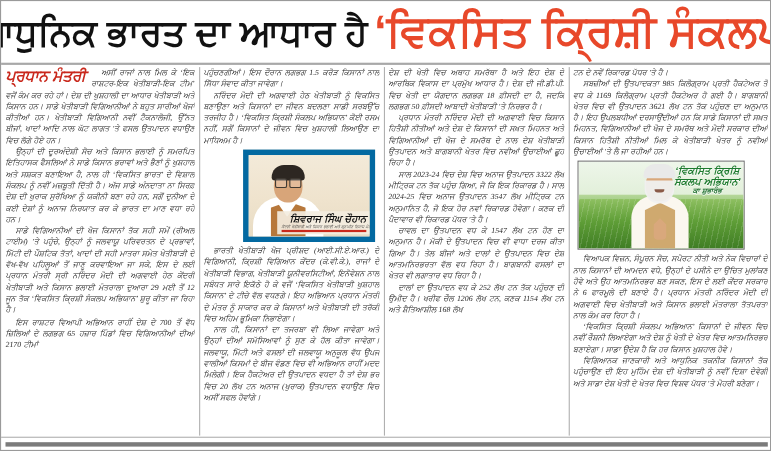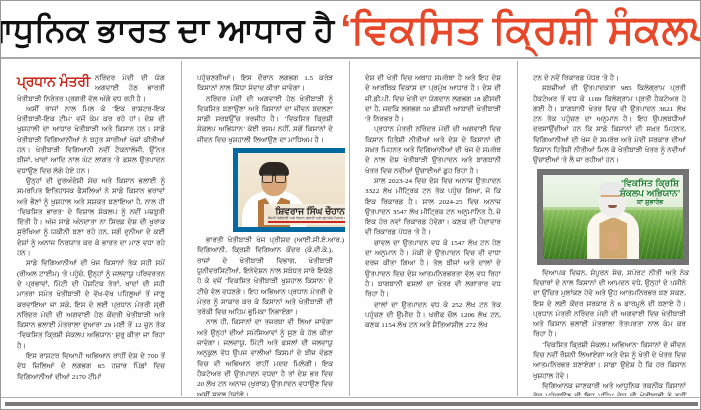--- a/index.html
+++ b/index.html
@@ -84,23 +84,24 @@
   .vr-3{ left:516px; }
 
   .body-text{
     font-family:"Liberation Serif", serif;
     font-size:7.1px;
     line-height:10.3px;
     color:#1d1d1d;
     text-align:justify;
     text-justify:inter-word;
     word-spacing:0.3px;
-    margin:12px;
+    margin:0;
     padding:0;
     hyphens:none;
+    font-style:italic;
   }
   .body-text p{ margin:0 0 0 0; text-indent:9px; }
   .body-text p.noind{ text-indent:0; }
 
   
   .droplabel{
     float:left;
     margin:1px 5px 1px 0;
     color:#c9281c;
     font-family:"Liberation Sans", sans-serif;
@@ -204,24 +205,24 @@
     margin-top:1px;
     height:2px;
     background:#c9281c;
   }
 
   
   .photo2{
     position:relative;
     float:left;
     width:152px;
-    height:96px;
+    height:81px;
     margin:3px 0 3px 4px;
     box-sizing:border-box;
-    border:6px solid #737373;
+    border:1px solid #737373;
     overflow:hidden;
     shape-outside:inset(0);
   }
   .p2-sky{
     position:absolute;left:0;top:0;width:100%;height:46%;
     background:linear-gradient(180deg,#eef6ea 0%,#dfeed6 100%);
   }
   .p2-field{
     position:absolute;left:0;bottom:0;width:100%;height:58%;
     background:linear-gradient(180deg,#8ec061 0%,#5f9e37 45%,#3f7d24 100%);
@@ -329,21 +330,20 @@
   <div class="rule-top"></div>
 
   <div class="cols">
     <div class="vrule vr-1"></div>
     <div class="vrule vr-2"></div>
     <div class="vrule vr-3"></div>
 
     <div class="col col-1">
       <div class="body-text">
         <span class="droplabel">ਪ੍ਰਧਾਨ ਮੰਤਰੀ</span>
-        <p class="noind">ਨਰਿੰਦਰ ਮੋਦੀ ਦੀ ਯੋਗ ਅਗਵਾਈ ਹੇਠ ਭਾਰਤੀ ਖੇਤੀਬਾੜੀ ਨਿਰੰਤਰ ਪ੍ਰਗਤੀ ਵੱਲ ਅੱਗੇ ਵਧ ਰਹੀ ਹੈ।</p>
         <p>ਅਸੀਂ ਰਾਜਾਂ ਨਾਲ ਮਿਲ ਕੇ ‘ਇਕ ਰਾਸ਼ਟਰ-ਇਕ ਖੇਤੀਬਾੜੀ-ਇਕ ਟੀਮ’ ਵਜੋਂ ਕੰਮ ਕਰ ਰਹੇ ਹਾਂ। ਦੇਸ਼ ਦੀ ਖੁਸ਼ਹਾਲੀ ਦਾ ਆਧਾਰ ਖੇਤੀਬਾੜੀ ਅਤੇ ਕਿਸਾਨ ਹਨ। ਸਾਡੇ ਖੇਤੀਬਾੜੀ ਵਿਗਿਆਨੀਆਂ ਨੇ ਬਹੁਤ ਸਾਰੀਆਂ ਖੋਜਾਂ ਕੀਤੀਆਂ ਹਨ। ਖੇਤੀਬਾੜੀ ਵਿਗਿਆਨੀ ਨਵੀਂ ਟੈਕਨਾਲੋਜੀ, ਉੱਨਤ ਬੀਜਾਂ, ਖਾਦਾਂ ਆਦਿ ਨਾਲ ਘੱਟ ਲਾਗਤ 'ਤੇ ਫਸਲ ਉਤਪਾਦਨ ਵਧਾਉਣ ਵਿਚ ਲੱਗੇ ਹੋਏ ਹਨ।</p>
         <p>ਉਨ੍ਹਾਂ ਦੀ ਦੂਰਅੰਦੇਸ਼ੀ ਸੋਚ ਅਤੇ ਕਿਸਾਨ ਭਲਾਈ ਨੂੰ ਸਮਰਪਿਤ ਇਤਿਹਾਸਕ ਫੈਸਲਿਆਂ ਨੇ ਸਾਡੇ ਕਿਸਾਨ ਭਰਾਵਾਂ ਅਤੇ ਭੈਣਾਂ ਨੂੰ ਖੁਸ਼ਹਾਲ ਅਤੇ ਸਸ਼ਕਤ ਬਣਾਇਆ ਹੈ, ਨਾਲ ਹੀ ‘ਵਿਕਸਿਤ ਭਾਰਤ’ ਦੇ ਵਿਸ਼ਾਲ ਸੰਕਲਪ ਨੂੰ ਨਵੀਂ ਮਜ਼ਬੂਤੀ ਦਿੱਤੀ ਹੈ। ਅੱਜ ਸਾਡੇ ਅੰਨਦਾਤਾ ਨਾ ਸਿਰਫ਼ ਦੇਸ਼ ਦੀ ਖੁਰਾਕ ਸੁਰੱਖਿਆ ਨੂੰ ਯਕੀਨੀ ਬਣਾ ਰਹੇ ਹਨ, ਸਗੋਂ ਦੁਨੀਆ ਦੇ ਕਈ ਦੇਸ਼ਾਂ ਨੂੰ ਅਨਾਜ ਨਿਰਯਾਤ ਕਰ ਕੇ ਭਾਰਤ ਦਾ ਮਾਣ ਵਧਾ ਰਹੇ ਹਨ।</p>
         <p>ਸਾਡੇ ਵਿਗਿਆਨੀਆਂ ਦੀ ਖੋਜ ਕਿਸਾਨਾਂ ਤੱਕ ਸਹੀ ਸਮੇਂ (ਰੀਅਲ ਟਾਈਮ) 'ਤੇ ਪਹੁੰਚੇ, ਉਨ੍ਹਾਂ ਨੂੰ ਜਲਵਾਯੂ ਪਰਿਵਰਤਨ ਦੇ ਪ੍ਰਭਾਵਾਂ, ਮਿੱਟੀ ਦੀ ਪੌਸ਼ਟਿਕ ਤੱਤਾਂ, ਖਾਦਾਂ ਦੀ ਸਹੀ ਮਾਤਰਾ ਸਮੇਤ ਖੇਤੀਬਾੜੀ ਦੇ ਵੱਖ-ਵੱਖ ਪਹਿਲੂਆਂ ਤੋਂ ਜਾਣੂ ਕਰਵਾਇਆ ਜਾ ਸਕੇ, ਇਸ ਦੇ ਲਈ ਪ੍ਰਧਾਨ ਮੰਤਰੀ ਸ੍ਰੀ ਨਰਿੰਦਰ ਮੋਦੀ ਦੀ ਅਗਵਾਈ ਹੇਠ ਕੇਂਦਰੀ ਖੇਤੀਬਾੜੀ ਅਤੇ ਕਿਸਾਨ ਭਲਾਈ ਮੰਤਰਾਲਾ ਦੁਆਰਾ 29 ਮਈ ਤੋਂ 12 ਜੂਨ ਤੱਕ ‘ਵਿਕਸਿਤ ਕ੍ਰਿਸ਼ੀ ਸੰਕਲਪ ਅਭਿਯਾਨ’ ਸ਼ੁਰੂ ਕੀਤਾ ਜਾ ਰਿਹਾ ਹੈ।</p>
         <p>ਇਸ ਰਾਸ਼ਟਰ ਵਿਆਪੀ ਅਭਿਆਨ ਰਾਹੀਂ ਦੇਸ਼ ਦੇ 700 ਤੋਂ ਵੱਧ ਜ਼ਿਲਿਆਂ ਦੇ ਲਗਭਗ 65 ਹਜ਼ਾਰ ਪਿੰਡਾਂ ਵਿਚ ਵਿਗਿਆਨੀਆਂ ਦੀਆਂ 2170 ਟੀਮਾਂ</p>
       </div>
     </div>
 
     <div class="col col-2">
       <div class="body-text">
         <p class="noind">ਪਹੁੰਚਣਗੀਆਂ। ਇਸ ਦੌਰਾਨ ਲਗਭਗ 1.5 ਕਰੋੜ ਕਿਸਾਨਾਂ ਨਾਲ ਸਿੱਧਾ ਸੰਵਾਦ ਕੀਤਾ ਜਾਵੇਗਾ।</p>
@@ -370,21 +370,21 @@
         <p>ਨਾਲ ਹੀ, ਕਿਸਾਨਾਂ ਦਾ ਤਜਰਬਾ ਵੀ ਲਿਆ ਜਾਵੇਗਾ ਅਤੇ ਉਨ੍ਹਾਂ ਦੀਆਂ ਸਮੱਸਿਆਵਾਂ ਨੂੰ ਸੁਣ ਕੇ ਹੱਲ ਕੀਤਾ ਜਾਵੇਗਾ। ਜਲਵਾਯੂ, ਮਿੱਟੀ ਅਤੇ ਫਸਲਾਂ ਦੀ ਜਲਵਾਯੂ ਅਨੁਕੂਲ ਵੱਧ ਉਪਜ ਵਾਲੀਆਂ ਕਿਸਮਾਂ ਦੇ ਬੀਜ ਵੰਡਣ ਵਿਚ ਵੀ ਅਭਿਆਨ ਰਾਹੀਂ ਮਦਦ ਮਿਲੇਗੀ। ਇਕ ਹੈਕਟੇਅਰ ਦੀ ਉਤਪਾਦਨ ਵਧਦਾ ਹੈ ਤਾਂ ਦੇਸ਼ ਭਰ ਵਿਚ 20 ਲੱਖ ਟਨ ਅਨਾਜ (ਖੁਰਾਕ) ਉਤਪਾਦਨ ਵਧਾਉਣ ਵਿਚ ਅਸੀਂ ਸਫਲ ਹੋਵਾਂਗੇ।</p>
       </div>
     </div>
 
     <div class="col col-3">
       <div class="body-text">
         <p class="noind">ਦੇਸ਼ ਦੀ ਖੇਤੀ ਵਿਚ ਅਥਾਹ ਸਮਰੱਥਾ ਹੈ ਅਤੇ ਇਹ ਦੇਸ਼ ਦੇ ਆਰਥਿਕ ਵਿਕਾਸ ਦਾ ਪ੍ਰਮੁੱਖ ਆਧਾਰ ਹੈ। ਦੇਸ਼ ਦੀ ਜੀ.ਡੀ.ਪੀ. ਵਿਚ ਖੇਤੀ ਦਾ ਯੋਗਦਾਨ ਲਗਭਗ 18 ਫ਼ੀਸਦੀ ਦਾ ਹੈ, ਜਦਕਿ ਲਗਭਗ 50 ਫ਼ੀਸਦੀ ਆਬਾਦੀ ਖੇਤੀਬਾੜੀ 'ਤੇ ਨਿਰਭਰ ਹੈ।</p>
         <p>ਪ੍ਰਧਾਨ ਮੰਤਰੀ ਨਰਿੰਦਰ ਮੋਦੀ ਦੀ ਅਗਵਾਈ ਵਿਚ ਕਿਸਾਨ ਹਿਤੈਸ਼ੀ ਨੀਤੀਆਂ ਅਤੇ ਦੇਸ਼ ਦੇ ਕਿਸਾਨਾਂ ਦੀ ਸਖ਼ਤ ਮਿਹਨਤ ਅਤੇ ਵਿਗਿਆਨੀਆਂ ਦੀ ਖੋਜ ਦੇ ਸਮਰੱਥ ਦੇ ਨਾਲ ਦੇਸ਼ ਖੇਤੀਬਾੜੀ ਉਤਪਾਦਨ ਅਤੇ ਬਾਗਬਾਨੀ ਖੇਤਰ ਵਿਚ ਨਵੀਆਂ ਉਚਾਈਆਂ ਛੂਹ ਰਿਹਾ ਹੈ।</p>
         <p>ਸਾਲ 2023-24 ਵਿਚ ਦੇਸ਼ ਵਿਚ ਅਨਾਜ ਉਤਪਾਦਨ 3322 ਲੱਖ ਮੀਟ੍ਰਿਕ ਟਨ ਤੱਕ ਪਹੁੰਚ ਗਿਆ, ਜੋ ਕਿ ਇਕ ਰਿਕਾਰਡ ਹੈ। ਸਾਲ 2024-25 ਵਿਚ ਅਨਾਜ ਉਤਪਾਦਨ 3547 ਲੱਖ ਮੀਟ੍ਰਿਕ ਟਨ ਅਨੁਮਾਨਿਤ ਹੈ, ਜੋ ਇਕ ਹੋਰ ਨਵਾਂ ਰਿਕਾਰਡ ਹੋਵੇਗਾ। ਕਣਕ ਦੀ ਪੈਦਾਵਾਰ ਵੀ ਰਿਕਾਰਡ ਪੱਧਰ 'ਤੇ ਹੈ।</p>
         <p>ਚਾਵਲ ਦਾ ਉਤਪਾਦਨ ਵਧ ਕੇ 1547 ਲੱਖ ਟਨ ਹੋਣ ਦਾ ਅਨੁਮਾਨ ਹੈ। ਮੱਕੀ ਦੇ ਉਤਪਾਦਨ ਵਿਚ ਵੀ ਵਾਧਾ ਦਰਜ ਕੀਤਾ ਗਿਆ ਹੈ। ਤੇਲ ਬੀਜਾਂ ਅਤੇ ਦਾਲਾਂ ਦੇ ਉਤਪਾਦਨ ਵਿਚ ਦੇਸ਼ ਆਤਮਨਿਰਭਰਤਾ ਵੱਲ ਵਧ ਰਿਹਾ ਹੈ। ਬਾਗਬਾਨੀ ਫਸਲਾਂ ਦਾ ਖੇਤਰ ਵੀ ਲਗਾਤਾਰ ਵਧ ਰਿਹਾ ਹੈ।</p>
-        <p>ਦਾਲਾਂ ਦਾ ਉਤਪਾਦਨ ਵਧ ਕੇ 252 ਲੱਖ ਟਨ ਤੱਕ ਪਹੁੰਚਣ ਦੀ ਉਮੀਦ ਹੈ। ਖਰੀਫ ਚੌਲ 1206 ਲੱਖ ਟਨ, ਕਣਕ 1154 ਲੱਖ ਟਨ ਅਤੇ ਸ਼ੈਤਿਆਸ਼ੀਲ 272 ਲੱਖ</p>
+        <p>ਦਾਲਾਂ ਦਾ ਉਤਪਾਦਨ ਵਧ ਕੇ 252 ਲੱਖ ਟਨ ਤੱਕ ਪਹੁੰਚਣ ਦੀ ਉਮੀਦ ਹੈ। ਖਰੀਫ ਚੌਲ 1206 ਲੱਖ ਟਨ, ਕਣਕ 1154 ਲੱਖ ਟਨ ਅਤੇ ਸ਼ੈਤਿਆਸ਼ੀਲ 168 ਲੱਖ</p>
       </div>
     </div>
 
     <div class="col col-4">
       <div class="body-text">
         <p class="noind">ਟਨ ਦੇ ਨਵੇਂ ਰਿਕਾਰਡ ਪੱਧਰ 'ਤੇ ਹੈ।</p>
         <p>ਸਬਜ਼ੀਆਂ ਦੀ ਉਤਪਾਦਕਤਾ 985 ਕਿਲੋਗ੍ਰਾਮ ਪ੍ਰਤੀ ਹੈਕਟੇਅਰ ਤੋਂ ਵਧ ਕੇ 1169 ਕਿਲੋਗ੍ਰਾਮ ਪ੍ਰਤੀ ਹੈਕਟੇਅਰ ਹੋ ਗਈ ਹੈ। ਬਾਗਬਾਨੀ ਖੇਤਰ ਵਿਚ ਵੀ ਉਤਪਾਦਨ 3621 ਲੱਖ ਟਨ ਤੱਕ ਪਹੁੰਚਣ ਦਾ ਅਨੁਮਾਨ ਹੈ। ਇਹ ਉਪਲਬਧੀਆਂ ਦਰਸਾਉਂਦੀਆਂ ਹਨ ਕਿ ਸਾਡੇ ਕਿਸਾਨਾਂ ਦੀ ਸਖ਼ਤ ਮਿਹਨਤ, ਵਿਗਿਆਨੀਆਂ ਦੀ ਖੋਜ ਦੇ ਸਮਰੱਥ ਅਤੇ ਮੋਦੀ ਸਰਕਾਰ ਦੀਆਂ ਕਿਸਾਨ ਹਿਤੈਸ਼ੀ ਨੀਤੀਆਂ ਮਿਲ ਕੇ ਖੇਤੀਬਾੜੀ ਖੇਤਰ ਨੂੰ ਨਵੀਆਂ ਉਚਾਈਆਂ 'ਤੇ ਲੈ ਜਾ ਰਹੀਆਂ ਹਨ।</p>
 
         <div class="photo2">
           <div class="p2-sky"></div>

